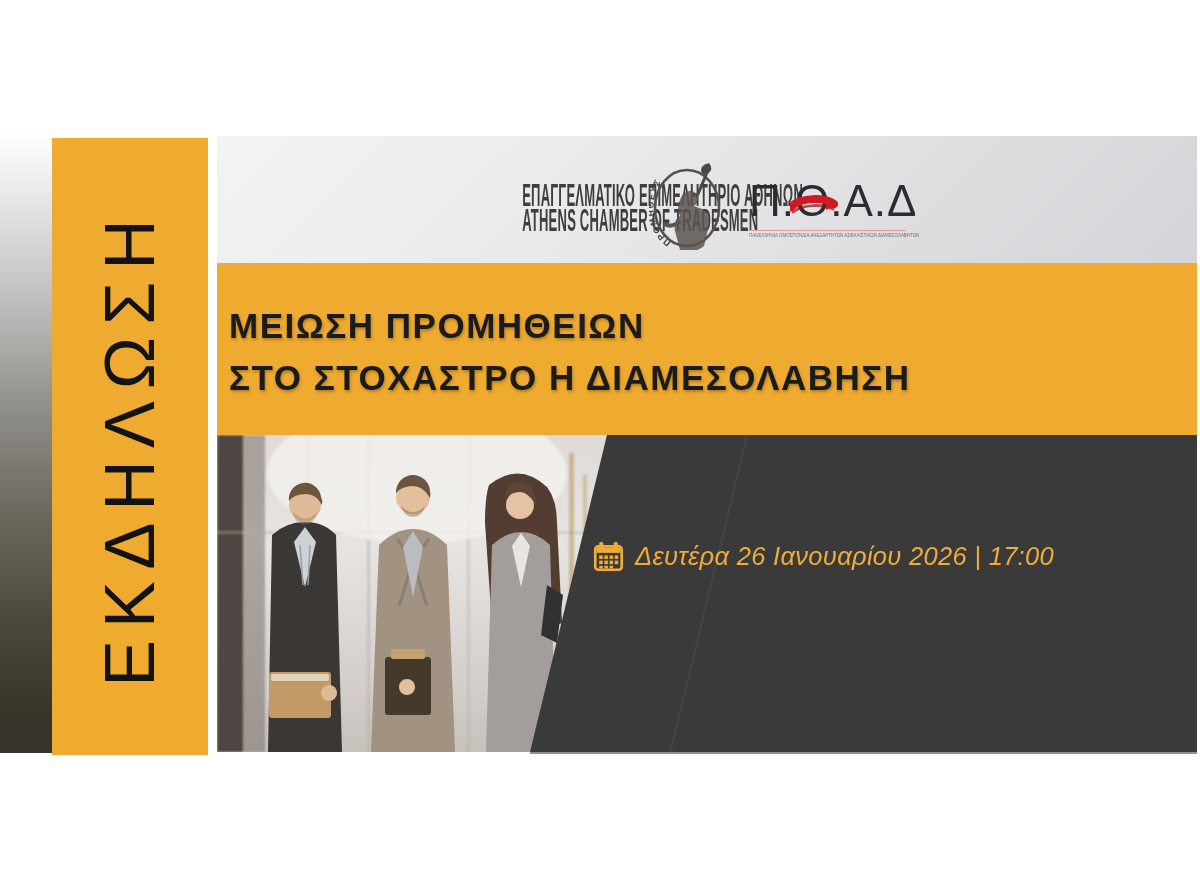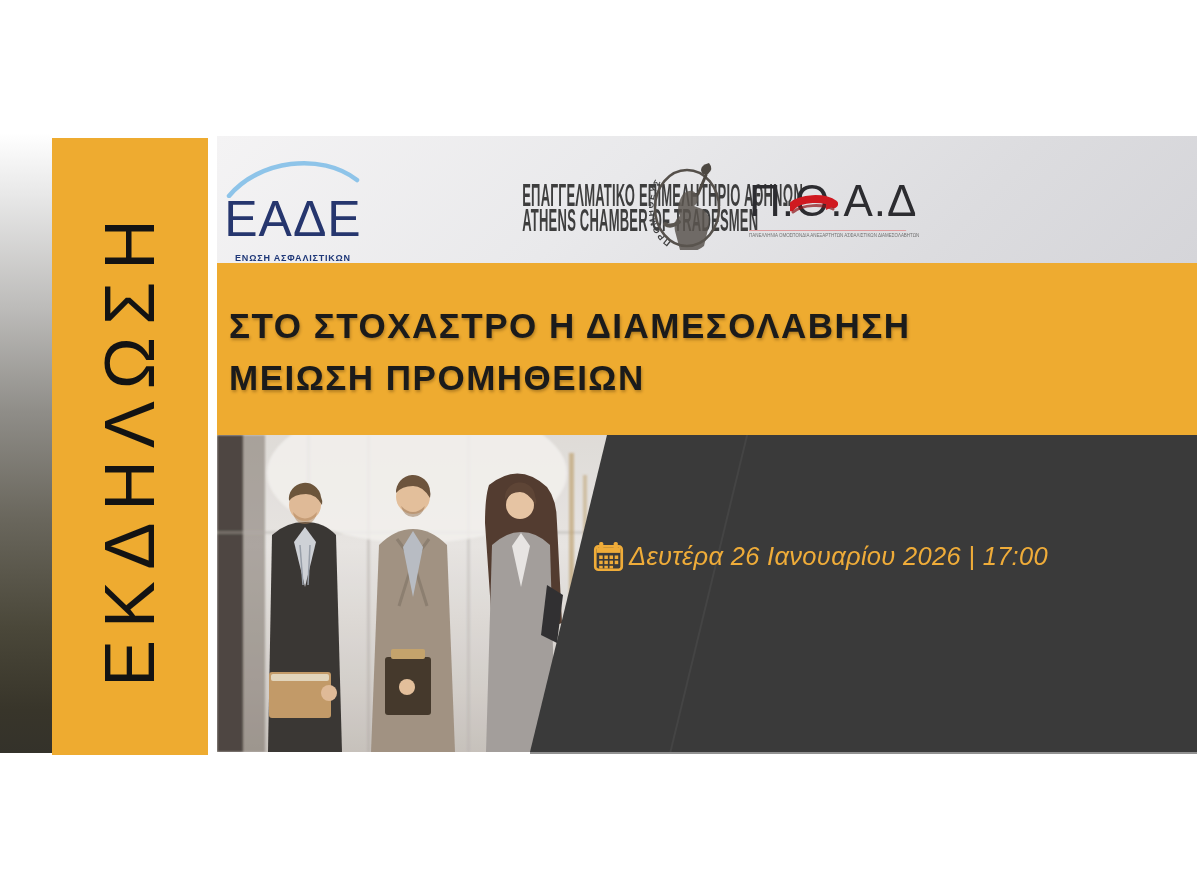--- a/index.html
+++ b/index.html
@@ -47,21 +47,21 @@
 
   
   .photo { position:absolute; left:217px; top:435px; width:393px; height:317px; overflow:hidden; z-index:1; }
 
   
   .darkpanel { position:absolute; left:530px; top:435px; width:667px; height:317px;
     background:#3a3a3a; z-index:2;
     clip-path:polygon(77px 0, 100% 0, 100% 100%, 0 100%); }
   .seam { position:absolute; left:175px; top:-20px; width:2px; height:380px;
     background:rgba(255,255,255,.05); transform:rotate(13.6deg); }
-  .drow { position:absolute; left:63px; display:flex; align-items:center; gap:5px; }
+  .drow { position:absolute; left:63px; display:flex; align-items:center; gap:11px; }
   .drow-date { top:106px; }
   .drow-loc  { top:167px; }
   .detail-text { font-size:25.5px; font-style:italic; font-weight:500; letter-spacing:.3px;
     color:#efac39; white-space:nowrap; }
 
   .bottom-line { position:absolute; left:530px; top:752px; width:667px; height:2px;
     background:#919191; z-index:3; }
 </style>
 </head>
 <body>
@@ -69,28 +69,20 @@
 <div class="stage">
 
   <div class="grad-strip"></div>
 
   <div class="vband">
     <div class="vlabel">ΕΚΔΗΛΩΣΗ</div>
   </div>
 
   <div class="logoband">
 
-    <div class="eade">
-      <svg width="136" height="42" viewBox="0 0 136 42">
-        <path d="M4,40 C 34,4 96,-4 132,24" fill="none" stroke="#8ec4e9" stroke-width="4.5" stroke-linecap="round"></path>
-      </svg>
-      <div class="eade-acronym">ΕΑΔΕ</div>
-      <div class="eade-sub1">ΕΝΩΣΗ ΑΣΦΑΛΙΣΤΙΚΩΝ</div>
-      <div class="eade-sub2">ΔΙΑΜΕΣΟΛΑΒΗΤΩΝ ΕΛΛΑΔΟΣ</div>
-    </div>
 
     <div class="chamber">
       <div>ΕΠΑΓΓΕΛΜΑΤΙΚΟ ΕΠΙΜΕΛΗΤΗΡΙΟ ΑΘΗΝΩΝ</div>
       <div>ATHENS CHAMBER OF TRADESMEN</div>
     </div>
 
     <div class="emblem">
       <svg width="76" height="92" viewBox="0 0 76 92">
         <ellipse cx="38" cy="50" rx="32" ry="38" fill="none" stroke="#55504b" stroke-width="2.5"></ellipse>
         <path d="M60,5 q5,6 -1,11 q-6,2 -7,-4 q0,-5 8,-7 z" fill="#4d4842"></path>
@@ -110,22 +102,22 @@
       <div class="poad-acronym"><span>Π.</span><span class="poad-o"><span>Ο</span><svg width="48" height="26" viewBox="0 0 48 26">
               <path d="M1,15 C 10,5 35,5 44,12" stroke="#d01920" stroke-width="8" fill="none" stroke-linecap="round"></path>
               <path d="M3,20 C 13,12 33,12 43,17" stroke="#8f1115" stroke-width="3" fill="none" opacity=".7" stroke-linecap="round"></path>
               <polygon points="37,5 48,12 36,18" fill="#d01920"></polygon>
             </svg></span><span>.Α.Δ</span></div>
       <div class="poad-sub">ΠΑΝΕΛΛΗΝΙΑ ΟΜΟΣΠΟΝΔΙΑ ΑΝΕΞΑΡΤΗΤΩΝ ΑΣΦΑΛΙΣΤΙΚΩΝ ΔΙΑΜΕΣΟΛΑΒΗΤΩΝ</div>
     </div>
   </div>
 
   <div class="titleband">
+    <div class="title-line">ΜΕΙΩΣΗ ΠΡΟΜΗΘΕΙΩΝ</div>
     <div class="title-line">ΣΤΟ ΣΤΟΧΑΣΤΡΟ Η ΔΙΑΜΕΣΟΛΑΒΗΣΗ</div>
-    <div class="title-line">ΜΕΙΩΣΗ ΠΡΟΜΗΘΕΙΩΝ</div>
   </div>
 
   <div class="photo">
     <svg width="393" height="317" viewBox="0 0 393 317">
       <defs>
         <linearGradient id="bgv" x1="0" y1="0" x2="0" y2="1">
           <stop offset="0" stop-color="#e6e3df"></stop>
             <stop offset=".35" stop-color="#efedea"></stop>
           <stop offset=".8" stop-color="#d9d5d0"></stop>
             <stop offset="1" stop-color="#ccc7c1"></stop>

